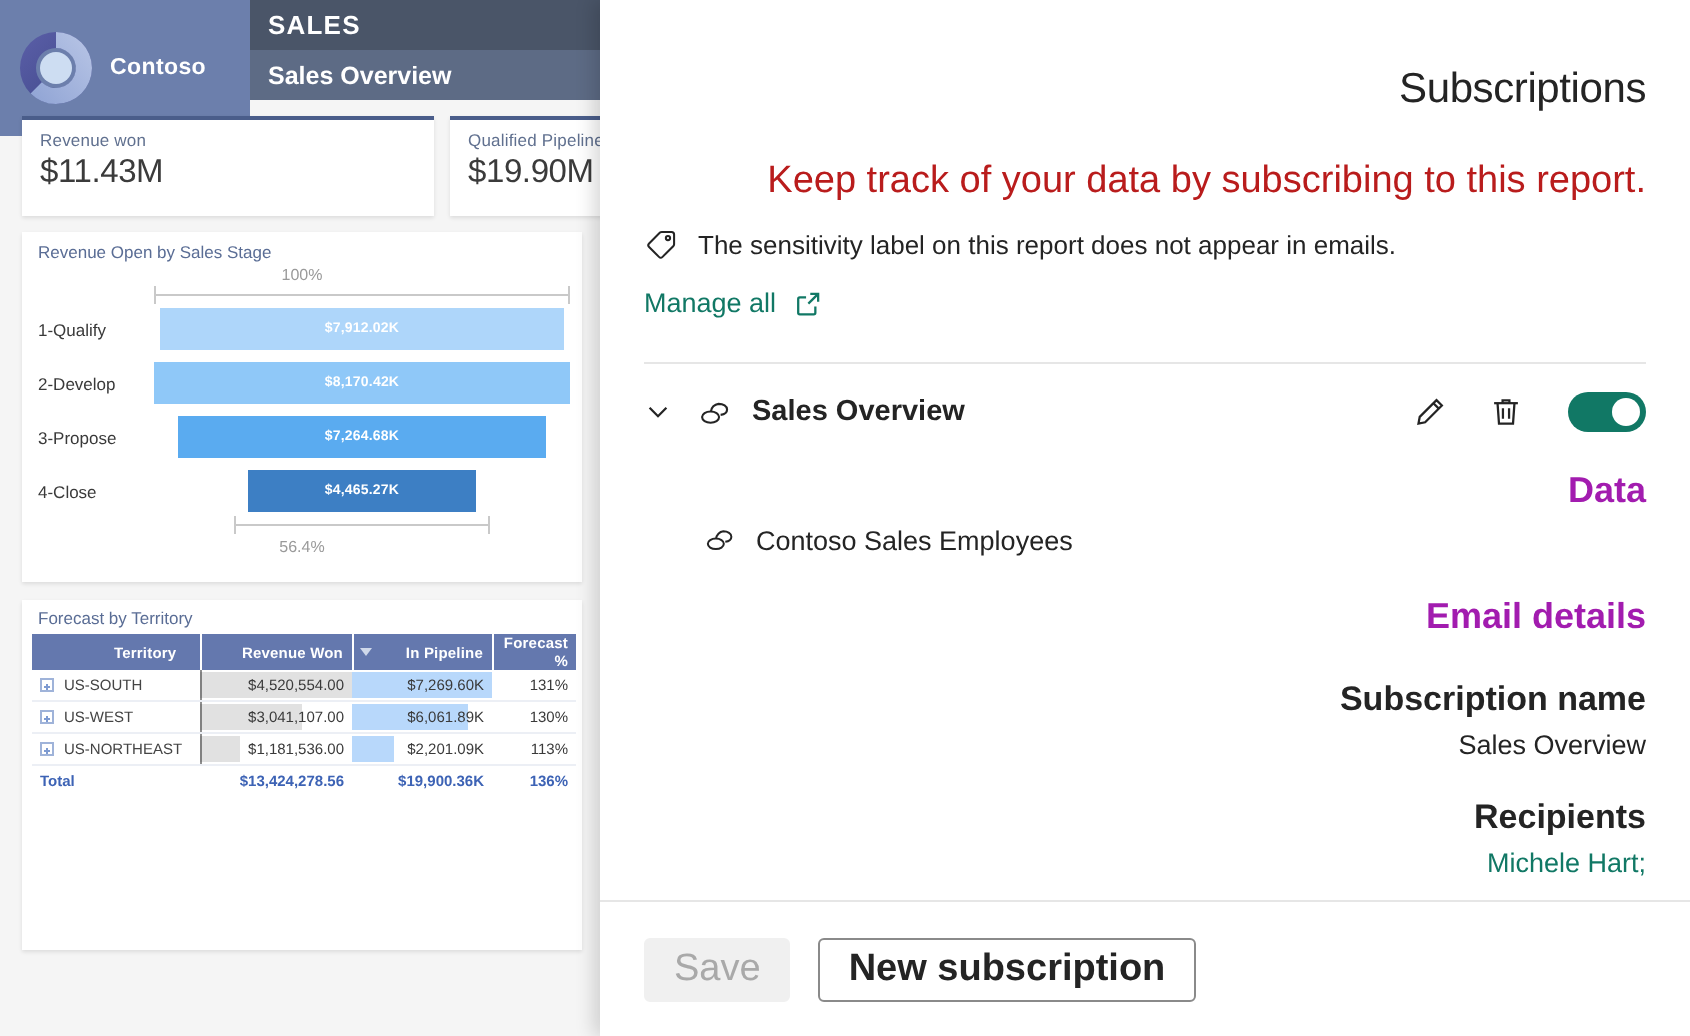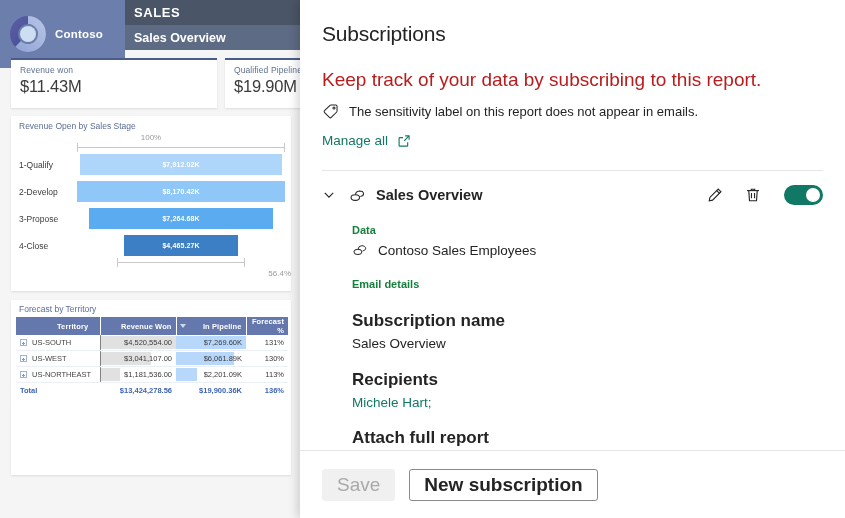--- a/index.html
+++ b/index.html
@@ -132,21 +132,22 @@
   .dash-sep { position:absolute; left:0; top:0; bottom:0; width:1px; background:#333; opacity:.55; }
 
   
   #panel {
     position:absolute; right:0; top:0; width:545px; height:518px;
     background:#ffffff; box-shadow:-3px 0 9px rgba(0,0,0,0.16);
     display:flex; flex-direction:column; box-sizing:border-box;
   }
   .panel-scroll {
     flex:1 1 auto; overflow:hidden; position:relative;
-    padding: 5px 22px 0 22px;
+    padding: 16px 22px 0 22px;
+    text-align: right;
   }
   .panel-title {
     font-size:21px; color:#242424; font-weight:normal;
     margin: 17px 0 0 0; letter-spacing:-0.2px;
   }
   .panel-desc { font-size:19px; color:#b91c1c; margin-top:23px; }
   .sens-row { display:flex; align-items:center; margin-top:12px; }
   .sens-row .tag-ico { width:17px; height:17px; flex:none; }
   .sens-row .txt { font-size:13px; color:#242424; margin-left:10px; }
   .manage-row { display:flex; align-items:center; margin-top:13px; }
@@ -168,21 +169,21 @@
   .toggle {
     width:39px; height:20px; border-radius:10px; background:#117865;
     margin-left:22px; position:relative; cursor:pointer; flex:none;
   }
   .toggle .knob {
     position:absolute; right:3px; top:3px; width:14px; height:14px;
     border-radius:50%; background:#ffffff;
   }
 
   .sec-body { padding-left:30px; }
-  .sec-h { font-size:11px; color:#15803d; font-weight:bold; }
+  .sec-h { font-size:18px; color:#a21caf; font-weight:bold; }
   .data-row { display:flex; align-items:center; margin-top:6px; }
   .data-row .link-ico2 { width:16px; height:16px; flex:none; }
   .data-row .dtxt { font-size:13.5px; color:#242424; margin-left:10px; }
   .fld-h { font-size:17px; color:#242424; font-weight:bold; }
   .fld-v { font-size:13.5px; color:#242424; margin-top:5px; }
   .fld-v.green { color:#117865; }
 
   .panel-footer {
     flex:none; height:68px; border-top:1px solid #e6e6e6;
     display:flex; align-items:center; padding-left:22px; box-sizing:border-box;
@@ -268,21 +269,21 @@
           <div class="bar-row" style="top: 119px; width: 280px;">
             <div class="bar-cat">4-Close</div>
             <div class="bar" style="left: 113.218px; width: 113.564px; background: rgb(61, 127, 196);">
               <span>$4,465.27K</span>
             </div>
           </div>
         </div>
       <div class="axis-line" style="left:106px;top:146px;width:128px;"></div>
       <div class="axis-cap" style="left:106px;top:142px;height:9px;"></div>
       <div class="axis-cap" style="left:233px;top:142px;height:9px;"></div>
-      <div class="funnel-bot-pct" style="top:153px;text-align:right;">56.4%</div>
+      <div class="funnel-bot-pct" style="top:153px;">56.4%</div>
     </div>
 
     <div class="tbl-card">
       <div class="tbl-title">Forecast by Territory</div>
       <table class="fcast">
         <colgroup>
             <col style="width:84px">
             <col style="width:76px">
             <col style="width:70px">
             <col style="width:42px">

